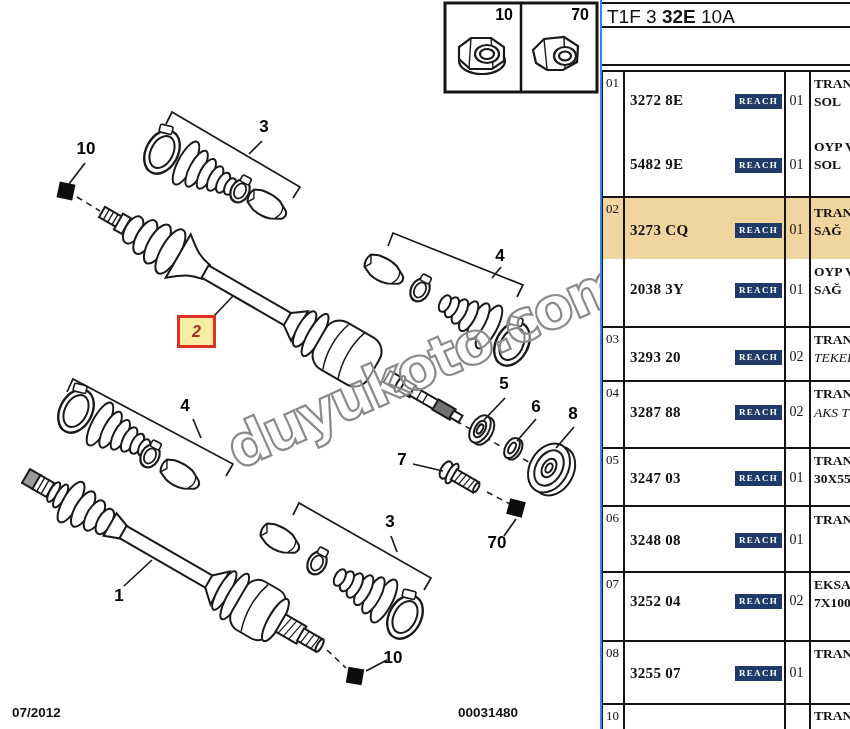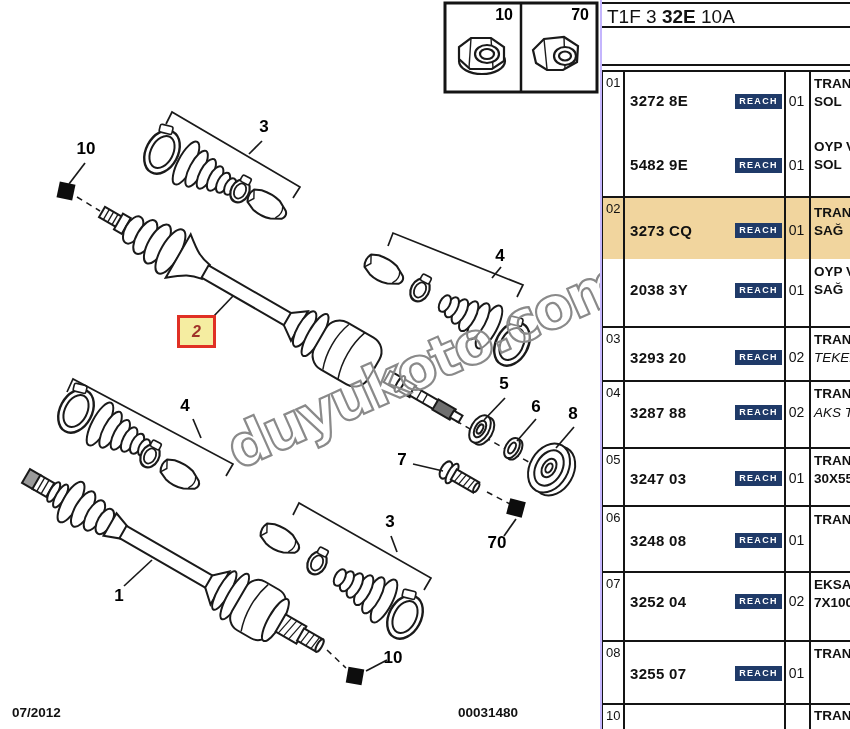--- a/index.html
+++ b/index.html
@@ -9,26 +9,26 @@
   
   .callout{position:absolute;font-weight:bold;font-size:17px;color:#000;width:30px;text-align:center;}
   .inset-label{position:absolute;font-weight:bold;font-size:16px;color:#000;width:30px;text-align:right;}
   #callout2-box{position:absolute;left:177px;top:315px;width:33px;height:27px;
       border:3px solid #e03024;background:#f5eda1;color:#a03228;
       font-weight:bold;font-style:italic;font-size:16px;text-align:center;line-height:27px;}
   .foot{position:absolute;top:705px;font-size:13.5px;font-weight:bold;}
   #foot-date{left:12px;}
   #foot-num{left:445px;width:73px;text-align:right;}
   
-  #panel{position:absolute;left:600px;top:0;width:250px;height:729px;border-left:2px solid #c4b5fd;box-sizing:border-box;}
+  #panel{position:absolute;left:600px;top:0;width:250px;height:729px;border-left:2px solid #3b82f6;box-sizing:border-box;}
   #hdrbox{position:absolute;left:0;top:2px;width:248px;height:26px;border-top:2px solid #141414;border-bottom:2px solid #141414;
           font-size:19px;line-height:26px;padding-left:5px;box-sizing:border-box;white-space:pre;}
   #hdrbox .b{font-weight:bold;}
   #midline{position:absolute;left:0;top:64px;width:248px;height:2px;background:#141414;}
-  #ptable{position:absolute;left:0;top:70px;width:248px;height:659px;border-left:1.5px solid #141414;box-sizing:border-box;overflow:hidden;}
+  #ptable{position:absolute;left:0;top:70px;width:248px;height:659px;border-left:1.5px solid #141414;box-sizing:border-box;overflow:hidden;font-family:Liberation Serif, serif;}
   .grp{position:relative;border-top:2px solid #141414;box-sizing:border-box;}
   .vl{position:absolute;top:0;bottom:0;width:1.5px;background:#141414;}
   .vl.a{left:20px}.vl.b{left:181px}.vl.c{left:206px}
   .num{position:absolute;left:3px;top:3px;font-size:13px;}
   .part{position:absolute;left:27px;font-size:15px;font-weight:bold;letter-spacing:.3px;white-space:nowrap;}
   .reach{position:absolute;left:132px;width:47px;height:15px;background:#1f3a68;color:#fff;
          font-size:9px;font-weight:bold;letter-spacing:1.3px;text-align:center;line-height:15px;}
   .qty{position:absolute;left:181px;width:25px;text-align:center;font-size:14px;}
   .d1,.d2{position:absolute;left:211px;font-size:13.5px;font-weight:bold;white-space:nowrap;}
   .it{font-style:italic;font-weight:normal;}

